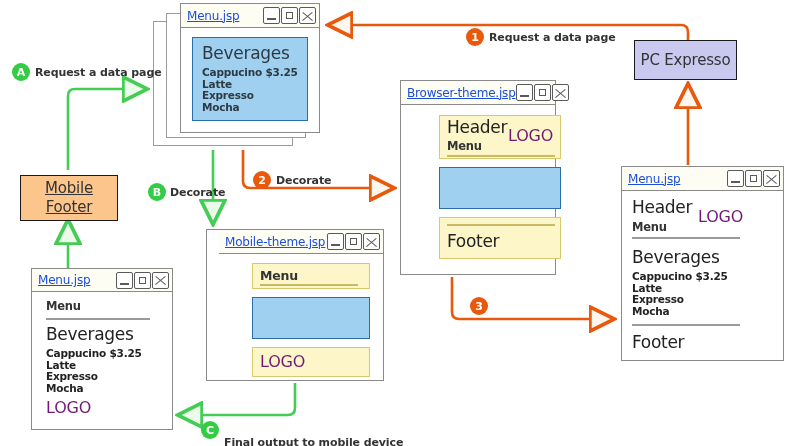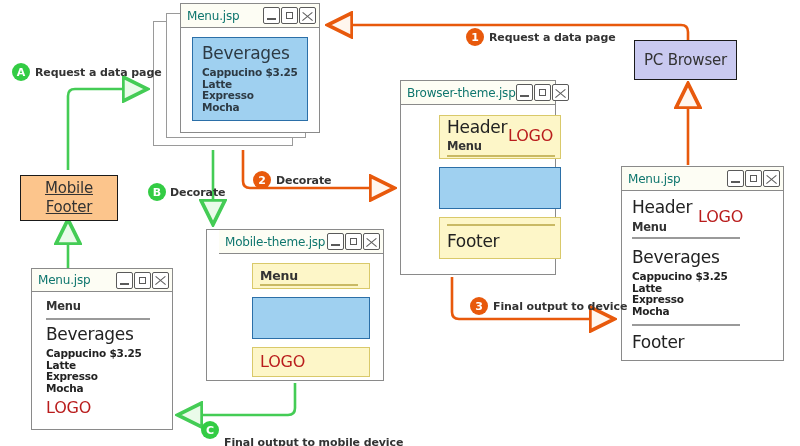--- a/index.html
+++ b/index.html
@@ -13,22 +13,23 @@
 
   
   .win{background:#ffffff;border:1.5px solid #8a8a8a;}
   .win-ghost{background:#ffffff;border:1px solid #9a9a9a;}
   .titlebar{
     display:flex;align-items:center;justify-content:space-between;
     border-bottom:1.5px solid #8a8a8a;background:#fdfdf4;
     padding:0 3px 0 6px;box-sizing:border-box;
   }
   .title-text{
-    font-size:12px;color:#0f766e;white-space:nowrap;letter-spacing:-0.2px;
+    font-size:12px;color:#1d4ed8;white-space:nowrap;letter-spacing:-0.2px;
     font-family:"DejaVu Sans","Liberation Sans",sans-serif;
+    text-decoration:underline;
   }
   .ctrls{display:flex;gap:1px;align-items:center;}
   .ctl{
     width:17px;height:17px;border:1.3px solid #5a5a5a;border-radius:2px;
     background:#ffffff;position:relative;box-sizing:border-box;
   }
   .ctl.min::after{content:"";position:absolute;left:3px;right:3px;bottom:3px;height:1.6px;background:#5a5a5a;}
   .ctl.max::after{content:"";position:absolute;left:4px;right:4px;top:4px;bottom:4px;border:1.5px solid #5a5a5a;}
   .ctl.close::before,.ctl.close::after{
     content:"";position:absolute;left:1px;right:1px;top:50%;height:1.4px;background:#5a5a5a;
@@ -42,21 +43,21 @@
   .yellow-box{background:#fdf6c8;border:1.3px solid #d9c96a;box-sizing:border-box;}
   .rule{background:#9a9a9a;height:1.6px;}
   .rule-y{background:#c9b964;height:1.6px;}
 
   .h-bev{font-size:17px;color:#2d3a44;font-weight:normal;letter-spacing:-0.3px;}
   .t-item{font-size:10.5px;color:#2d3a44;line-height:11.6px;font-weight:bold;letter-spacing:-0.2px;}
   .h-bev-d{font-size:17px;color:#222;letter-spacing:-0.3px;}
   .t-item-d{font-size:10.5px;color:#222;line-height:11.6px;font-weight:bold;letter-spacing:-0.2px;}
   .h-big{font-size:17px;color:#222;letter-spacing:-0.3px;}
   .t-menu{font-size:11.5px;color:#333;font-weight:bold;letter-spacing:-0.2px;}
-  .t-logo{font-size:16px;color:#b91c1c;letter-spacing:-0.2px;}
+  .t-logo{font-size:16px;color:#701a75;letter-spacing:-0.2px;}
 
   
   .device{
     border:1.6px solid #1a1a1a;display:flex;align-items:center;justify-content:center;
     text-align:center;font-size:15px;color:#333333;line-height:19px;letter-spacing:-0.2px;
   }
   .dev-mobile{background:#fcc58c;}
   .dev-pc{background:#c9c9f0;}
 
   
@@ -228,34 +229,33 @@
   </div>
 
   <div class="abs device dev-mobile" style="left:20px;top:175px;width:98px;height:46px;text-decoration:underline;">
     <span>
       <span>Mobile</span><br>
       <span>Footer</span>
     </span>
   </div>
 
   <div class="abs device dev-pc" style="left:634px;top:40px;width:103px;height:40px;">
-    <span>PC Browser</span>
+    <span>PC Expresso</span>
   </div>
 
   <div class="badge g" style="left:12px;top:63px;">A</div>
   <div class="lbl" style="left:35px;top:66px;">Request a data page</div>
 
   <div class="badge g" style="left:148px;top:183px;">B</div>
   <div class="lbl" style="left:170px;top:186px;">Decorate</div>
 
   <div class="badge g" style="left:201px;top:421px;">C</div>
   <div class="lbl" style="left:224px;top:436px;">Final output to mobile device</div>
 
   <div class="badge o" style="left:466px;top:28px;">1</div>
   <div class="lbl" style="left:489px;top:31px;">Request a data page</div>
 
   <div class="badge o" style="left:253px;top:171px;">2</div>
   <div class="lbl" style="left:276px;top:174px;">Decorate</div>
 
   <div class="badge o" style="left:470px;top:297px;">3</div>
-  <div class="lbl" style="left:493px;top:300px;">Final output to device</div>
 
 </div>
 
 </body></html>

